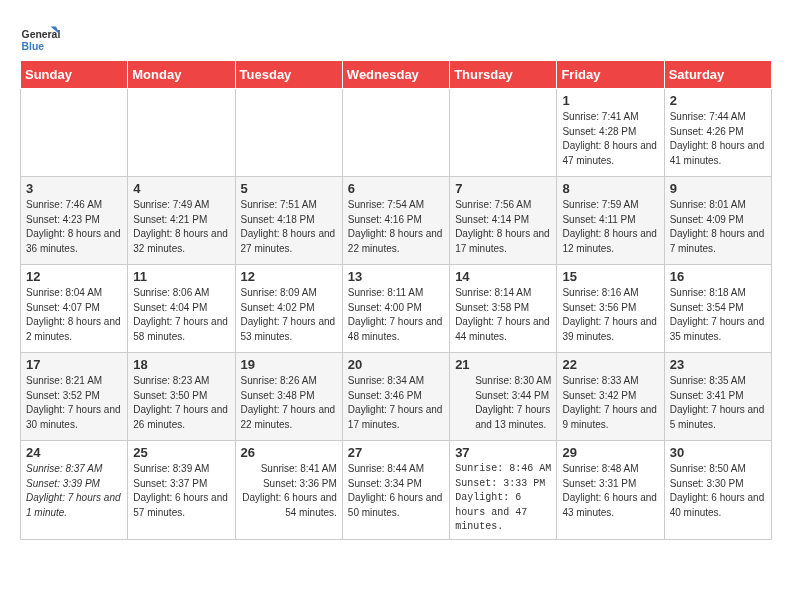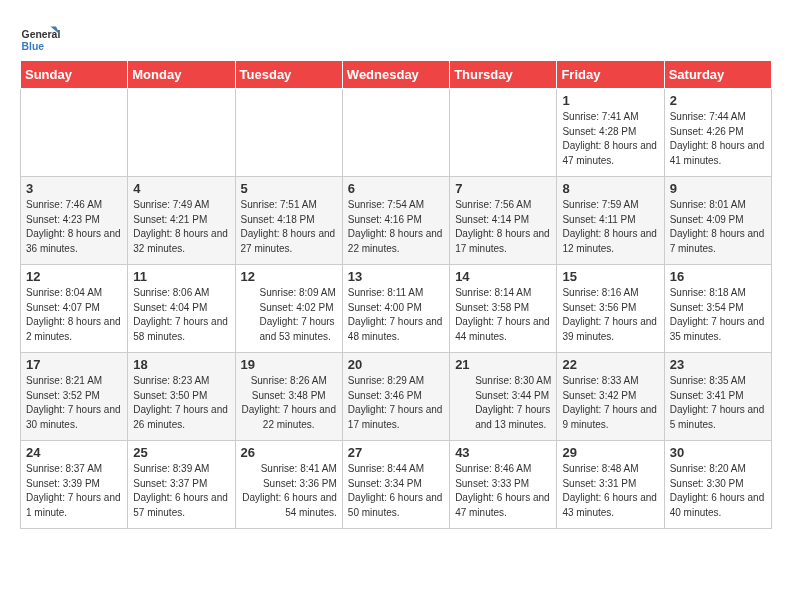--- a/index.html
+++ b/index.html
@@ -184,21 +184,21 @@
 Daylight: 8 hours and 2 minutes.</div>
         </td>
         <td>
           <span class="day-num">11</span>
           <div class="day-info" style="white-space: pre-line;">Sunrise: 8:06 AM
 Sunset: 4:04 PM
 Daylight: 7 hours and 58 minutes.</div>
         </td>
         <td>
           <span class="day-num">12</span>
-          <div class="day-info" style="white-space: pre-line; margin-left: 19px;">Sunrise: 8:09 AM
+          <div class="day-info" style="white-space: pre-line;">Sunrise: 8:09 AM
 Sunset: 4:02 PM
 Daylight: 7 hours and 53 minutes.</div>
         </td>
         <td>
           <span class="day-num">13</span>
           <div class="day-info" style="white-space: pre-line;">Sunrise: 8:11 AM
 Sunset: 4:00 PM
 Daylight: 7 hours and 48 minutes.</div>
         </td>
         <td>
@@ -228,27 +228,27 @@
 Daylight: 7 hours and 30 minutes.</div>
         </td>
         <td>
           <span class="day-num">18</span>
           <div class="day-info" style="white-space: pre-line;">Sunrise: 8:23 AM
 Sunset: 3:50 PM
 Daylight: 7 hours and 26 minutes.</div>
         </td>
         <td>
           <span class="day-num">19</span>
-          <div class="day-info" style="white-space: pre-line; text-align: center;">Sunrise: 8:26 AM
+          <div class="day-info" style="white-space: pre-line;">Sunrise: 8:26 AM
 Sunset: 3:48 PM
 Daylight: 7 hours and 22 minutes.</div>
         </td>
         <td>
           <span class="day-num">20</span>
-          <div class="day-info" style="white-space: pre-line;">Sunrise: 8:29 AM
+          <div class="day-info" style="white-space: pre-line;">Sunrise: 8:34 AM
 Sunset: 3:46 PM
 Daylight: 7 hours and 17 minutes.</div>
         </td>
         <td>
           <span class="day-num">21</span>
           <div class="day-info" style="white-space: pre-line; margin-left: 20px;">Sunrise: 8:30 AM
 Sunset: 3:44 PM
 Daylight: 7 hours and 13 minutes.</div>
         </td>
         <td>
@@ -260,21 +260,21 @@
         <td>
           <span class="day-num">23</span>
           <div class="day-info" style="white-space: pre-line;">Sunrise: 8:35 AM
 Sunset: 3:41 PM
 Daylight: 7 hours and 5 minutes.</div>
         </td>
       </tr>
       <tr>
         <td>
           <span class="day-num">24</span>
-          <div class="day-info" style="white-space: pre-line;">Sunrise: 8:37 AM
+          <div class="day-info" style="white-space: pre-line; font-style: italic;">Sunrise: 8:37 AM
 Sunset: 3:39 PM
 Daylight: 7 hours and 1 minute.</div>
         </td>
         <td>
           <span class="day-num">25</span>
           <div class="day-info" style="white-space: pre-line;">Sunrise: 8:39 AM
 Sunset: 3:37 PM
 Daylight: 6 hours and 57 minutes.</div>
         </td>
         <td>
@@ -283,32 +283,32 @@
 Sunset: 3:36 PM
 Daylight: 6 hours and 54 minutes.</div>
         </td>
         <td>
           <span class="day-num">27</span>
           <div class="day-info" style="white-space: pre-line;">Sunrise: 8:44 AM
 Sunset: 3:34 PM
 Daylight: 6 hours and 50 minutes.</div>
         </td>
         <td>
-          <span class="day-num">43</span>
-          <div class="day-info" style="white-space: pre-line;">Sunrise: 8:46 AM
+          <span class="day-num">37</span>
+          <div class="day-info" style="white-space: pre-line; font-family: Liberation Mono, monospace;">Sunrise: 8:46 AM
 Sunset: 3:33 PM
 Daylight: 6 hours and 47 minutes.</div>
         </td>
         <td>
           <span class="day-num">29</span>
           <div class="day-info" style="white-space: pre-line;">Sunrise: 8:48 AM
 Sunset: 3:31 PM
 Daylight: 6 hours and 43 minutes.</div>
         </td>
         <td>
           <span class="day-num">30</span>
-          <div class="day-info" style="white-space: pre-line;">Sunrise: 8:20 AM
+          <div class="day-info" style="white-space: pre-line;">Sunrise: 8:50 AM
 Sunset: 3:30 PM
 Daylight: 6 hours and 40 minutes.</div>
         </td>
       </tr>
     </tbody>
 </table>
 
 </body></html>

